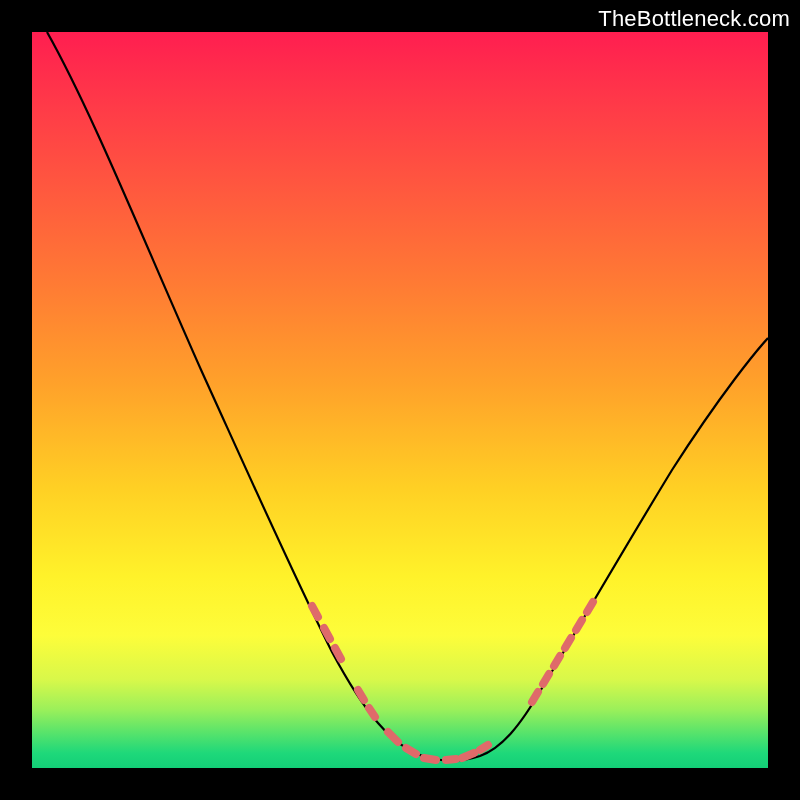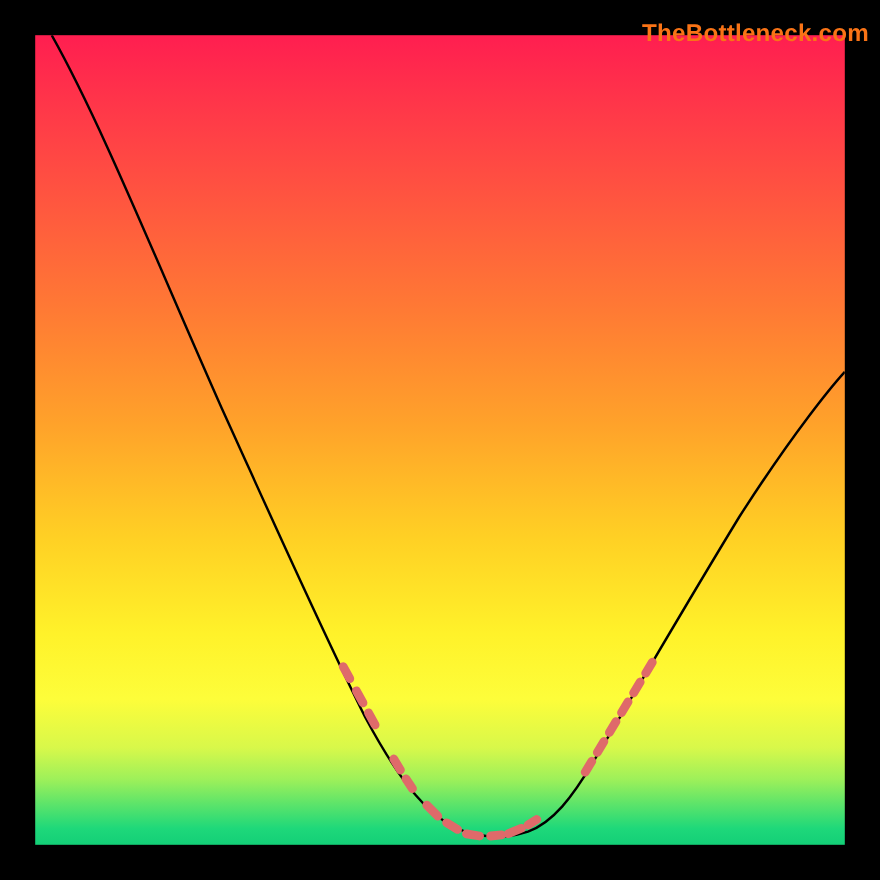--- a/index.html
+++ b/index.html
@@ -45,25 +45,25 @@
   }
   svg.curve {
     position: absolute;
     left: 0;
     top: 0;
     width: 736px;
     height: 736px;
   }
   .watermark {
     position: absolute;
-    top: 17px;
+    top: 6px;
     right: 10px;
-    color: #f97316;
+    color: #ffffff;
     font-size: 22px;
-    font-weight: 700;
+    font-weight: 400;
     letter-spacing: 0.2px;
   }
 </style>
 </head>
 <body>
 
 <div class="frame">
 
   <div class="plot-area">
     <svg class="curve" viewBox="0 0 736 736">

